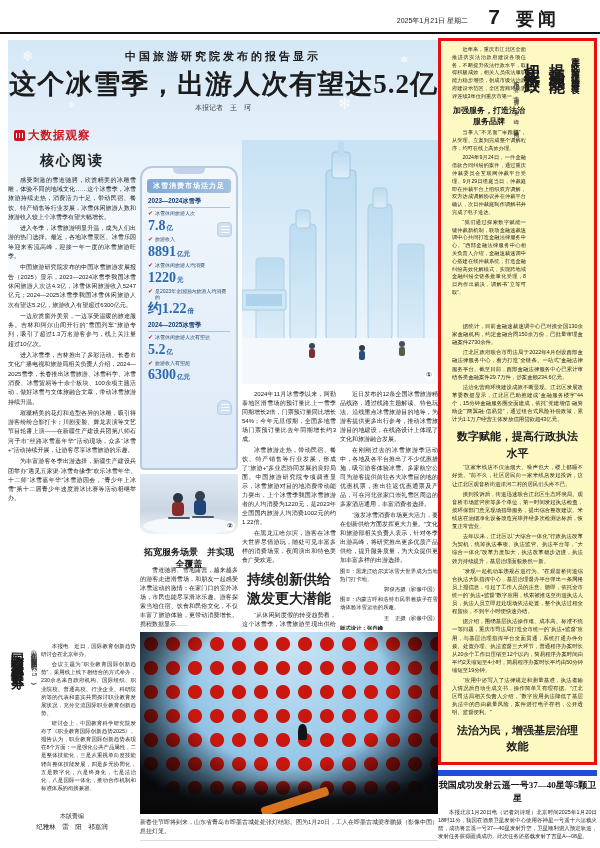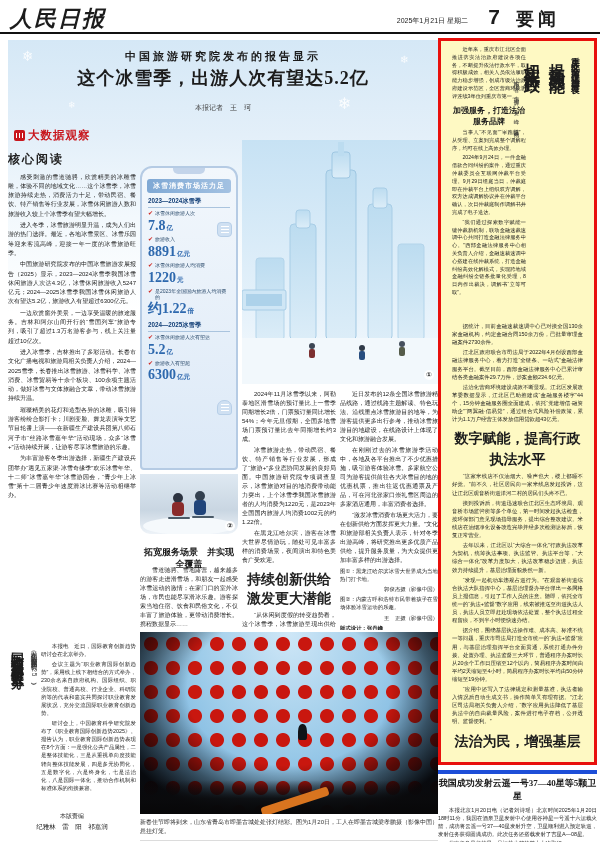--- a/index.html
+++ b/index.html
@@ -18,33 +18,33 @@
   .hdr-page { position:absolute; right:100px; top:5px; font-size:21px; font-weight:900; }
   .hdr-section { position:absolute; right:40px; top:7px; font-size:18px; font-weight:900; letter-spacing:4px;
                  font-family:"Liberation Serif","DejaVu Serif",serif; }
 
   
   .main-area { position:absolute; left:8px; top:40px; width:430px; height:592px; overflow:hidden;
     background:linear-gradient(180deg,#d5e8f6 0%,#e3eff9 16%,#f3f9fd 30%,#ffffff 46%,#ffffff 100%); }
   .flake { position:absolute; color:rgba(255,255,255,.85); pointer-events:none; }
   .kicker { position:absolute; left:0; top:9px; width:100%; text-align:center; font-size:11px; font-weight:700;
             letter-spacing:3px; }
-  .headline { position:absolute; left:0; top:26px; width:100%; text-align:center; font-size:18px; font-weight:900;
+  .headline { position:absolute; left:0; top:26px; width:100%; text-align:right; font-size:27px; font-weight:900;
               letter-spacing:1px; }
   .byline { position:absolute; left:0; top:63px; width:100%; text-align:center; font-size:7px; color:#444; }
   .bigdata { position:absolute; left:6px; top:88px; display:flex; align-items:center; gap:3px; }
   .bigdata-ic { width:11px; height:11px; border-radius:2px; background:#c8161d; position:relative; }
   .bigdata-ic::before { content:""; position:absolute; left:2px; top:3px; width:7px; height:5px;
       background:linear-gradient(90deg,#fff 0 1.5px,transparent 1.5px 3px,#fff 3px 4.5px,transparent 4.5px 6px,#fff 6px 7px);
   }
   .bigdata-t { font-size:11.5px; font-weight:900; color:#c8161d; letter-spacing:1px; }
 
   .colA { position:absolute; left:0; top:108px; width:128px; height:482px; overflow:hidden;
           font-size:6px; line-height:1.55; text-align:justify; color:#222; }
-  .core-title { text-align:left; font-weight:900; font-size:12px; margin:2px 0 4px; letter-spacing:2px; }
+  .core-title { text-align:center; font-weight:900; font-size:14px; margin:2px 0 4px; letter-spacing:2px; }
   .colA p, .colX p { text-indent:2em; margin-bottom:2px; }
   .m-sub { text-align:center; font-weight:900; font-size:10px; line-height:1.35; margin:6px 0 4px;
            font-family:"Liberation Serif","DejaVu Serif",serif; text-indent:0 !important; }
 
   
   .phone { position:absolute; left:132px; top:126px; width:98px; height:304px; border:2px solid #b5cbe4;
            border-radius:12px 12px 4px 4px; background:linear-gradient(180deg,#f2f7fc,#dce9f7); overflow:hidden; }
   .notch { width:32px; height:6px; background:#c3d4ea; border-radius:0 0 5px 5px; margin:0 auto; }
   .ptitle { margin:5px 5px 3px; background:linear-gradient(90deg,#7fa8d4,#a4c2e2); color:#fff; font-size:7px;
             font-weight:800; text-align:center; border-radius:3px; padding:2px 0; letter-spacing:1px; }
@@ -87,25 +87,25 @@
                text-indent:0 !important; font-family:"Liberation Serif","DejaVu Serif",serif; }
   .law-kicker { position:absolute; right:1px; top:4px; writing-mode:vertical-rl; font-size:8.5px; font-weight:800;
                 letter-spacing:2px; height:262px; }
   .law-headline { position:absolute; right:16px; top:4px; height:264px; display:flex; flex-direction:row; gap:4px; }
   .law-headline span { writing-mode:vertical-rl; font-size:16px; font-weight:900; letter-spacing:3px;
                        font-family:"Liberation Serif","DejaVu Serif",serif; }
   .law-byline { position:absolute; right:62px; top:30px; writing-mode:vertical-rl; font-size:5.5px; color:#333;
                 letter-spacing:2px; height:230px; }
   .law-bottom { margin-top:4px; height:432px; overflow:hidden; font-size:5.4px; line-height:1.5; text-align:justify; }
   .law-bottom p { text-indent:2em; margin-bottom:2px; }
-  .law-sub { text-align:center; font-weight:900; font-size:14px; margin:5px 0 4px; text-indent:0 !important;
+  .law-sub { text-align:center; font-weight:900; font-size:11px; margin:5px 0 4px; text-indent:0 !important;
              font-family:"Liberation Serif","DejaVu Serif",serif; }
 
   
-  .sat { position:absolute; left:438px; top:770px; width:159px; height:72px; overflow:hidden; border-top:4px solid #1d4ed8; padding-top:3px; }
+  .sat { position:absolute; left:438px; top:770px; width:159px; height:72px; overflow:hidden; border-top:6px solid #1d4ed8; padding-top:3px; }
   .sat-h { text-align:center; font-weight:900; font-size:9px; margin-bottom:3px;
            font-family:"Liberation Serif","DejaVu Serif",serif; }
   .sat p { font-size:5.4px; line-height:1.5; text-align:justify; text-indent:2em; margin-bottom:1px; }
 
   
   .edu { position:absolute; left:8px; top:642px; width:128px; height:164px; overflow:hidden; display:flex; gap:3px; }
   .edu-h { writing-mode:vertical-rl; font-size:13px; font-weight:900; letter-spacing:2px;
            font-family:"Liberation Serif","DejaVu Serif",serif; }
   .edu-k { writing-mode:vertical-rl; font-size:6.5px; color:#333; letter-spacing:1px; padding-top:4px; }
   .edu-body { flex:1; overflow:hidden; font-size:5.4px; line-height:1.5; text-align:justify; }
@@ -130,21 +130,20 @@
   .lantern-credit { float:right; color:#333; }
 
   svg { display:block; }
 </style>
 </head>
 <body>
 
 <div class="page">
 
   <div class="hdr">
-    <div class="masthead">人民日报</div>
     <div class="hdr-date">2025年1月21日 星期二</div>
     <div class="hdr-page">7</div>
     <div class="hdr-section">要闻</div>
   </div>
 
   <div class="main-area">
     <span class="flake" style="left:14px;top:8px;font-size:14px;">❄</span>
     <span class="flake" style="left:392px;top:14px;font-size:10px;">❄</span>
     <span class="flake" style="left:330px;top:54px;font-size:16px;">❄</span>
     <span class="flake" style="left:60px;top:60px;font-size:9px;">❄</span>

